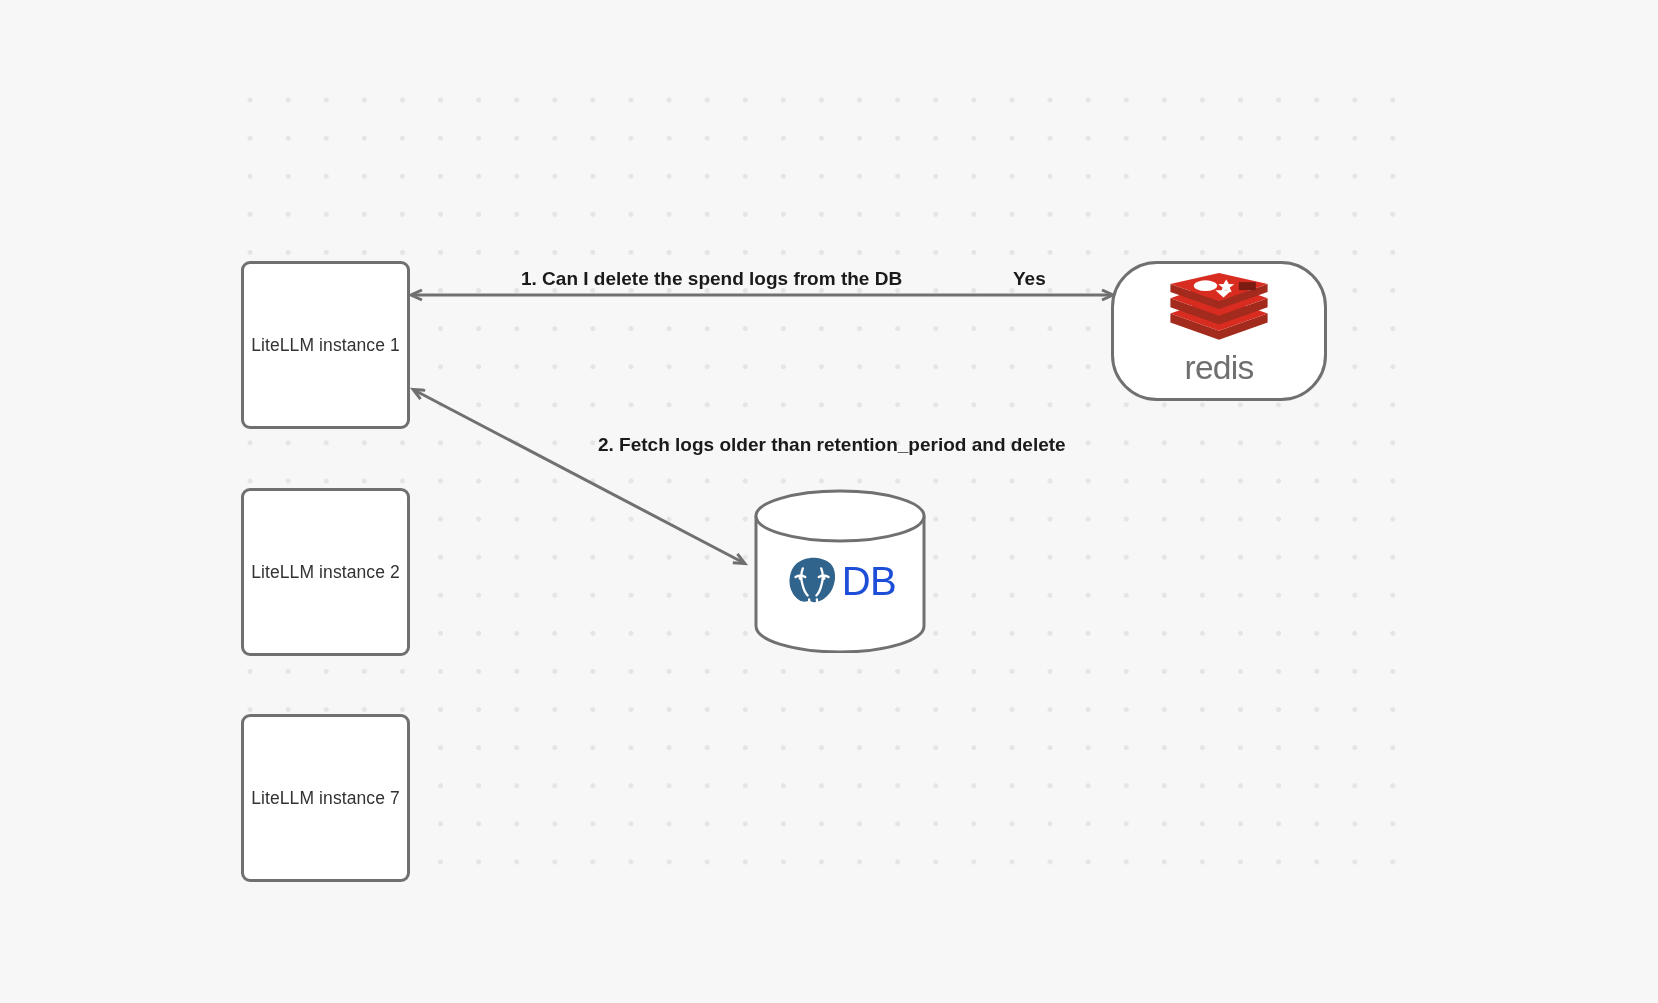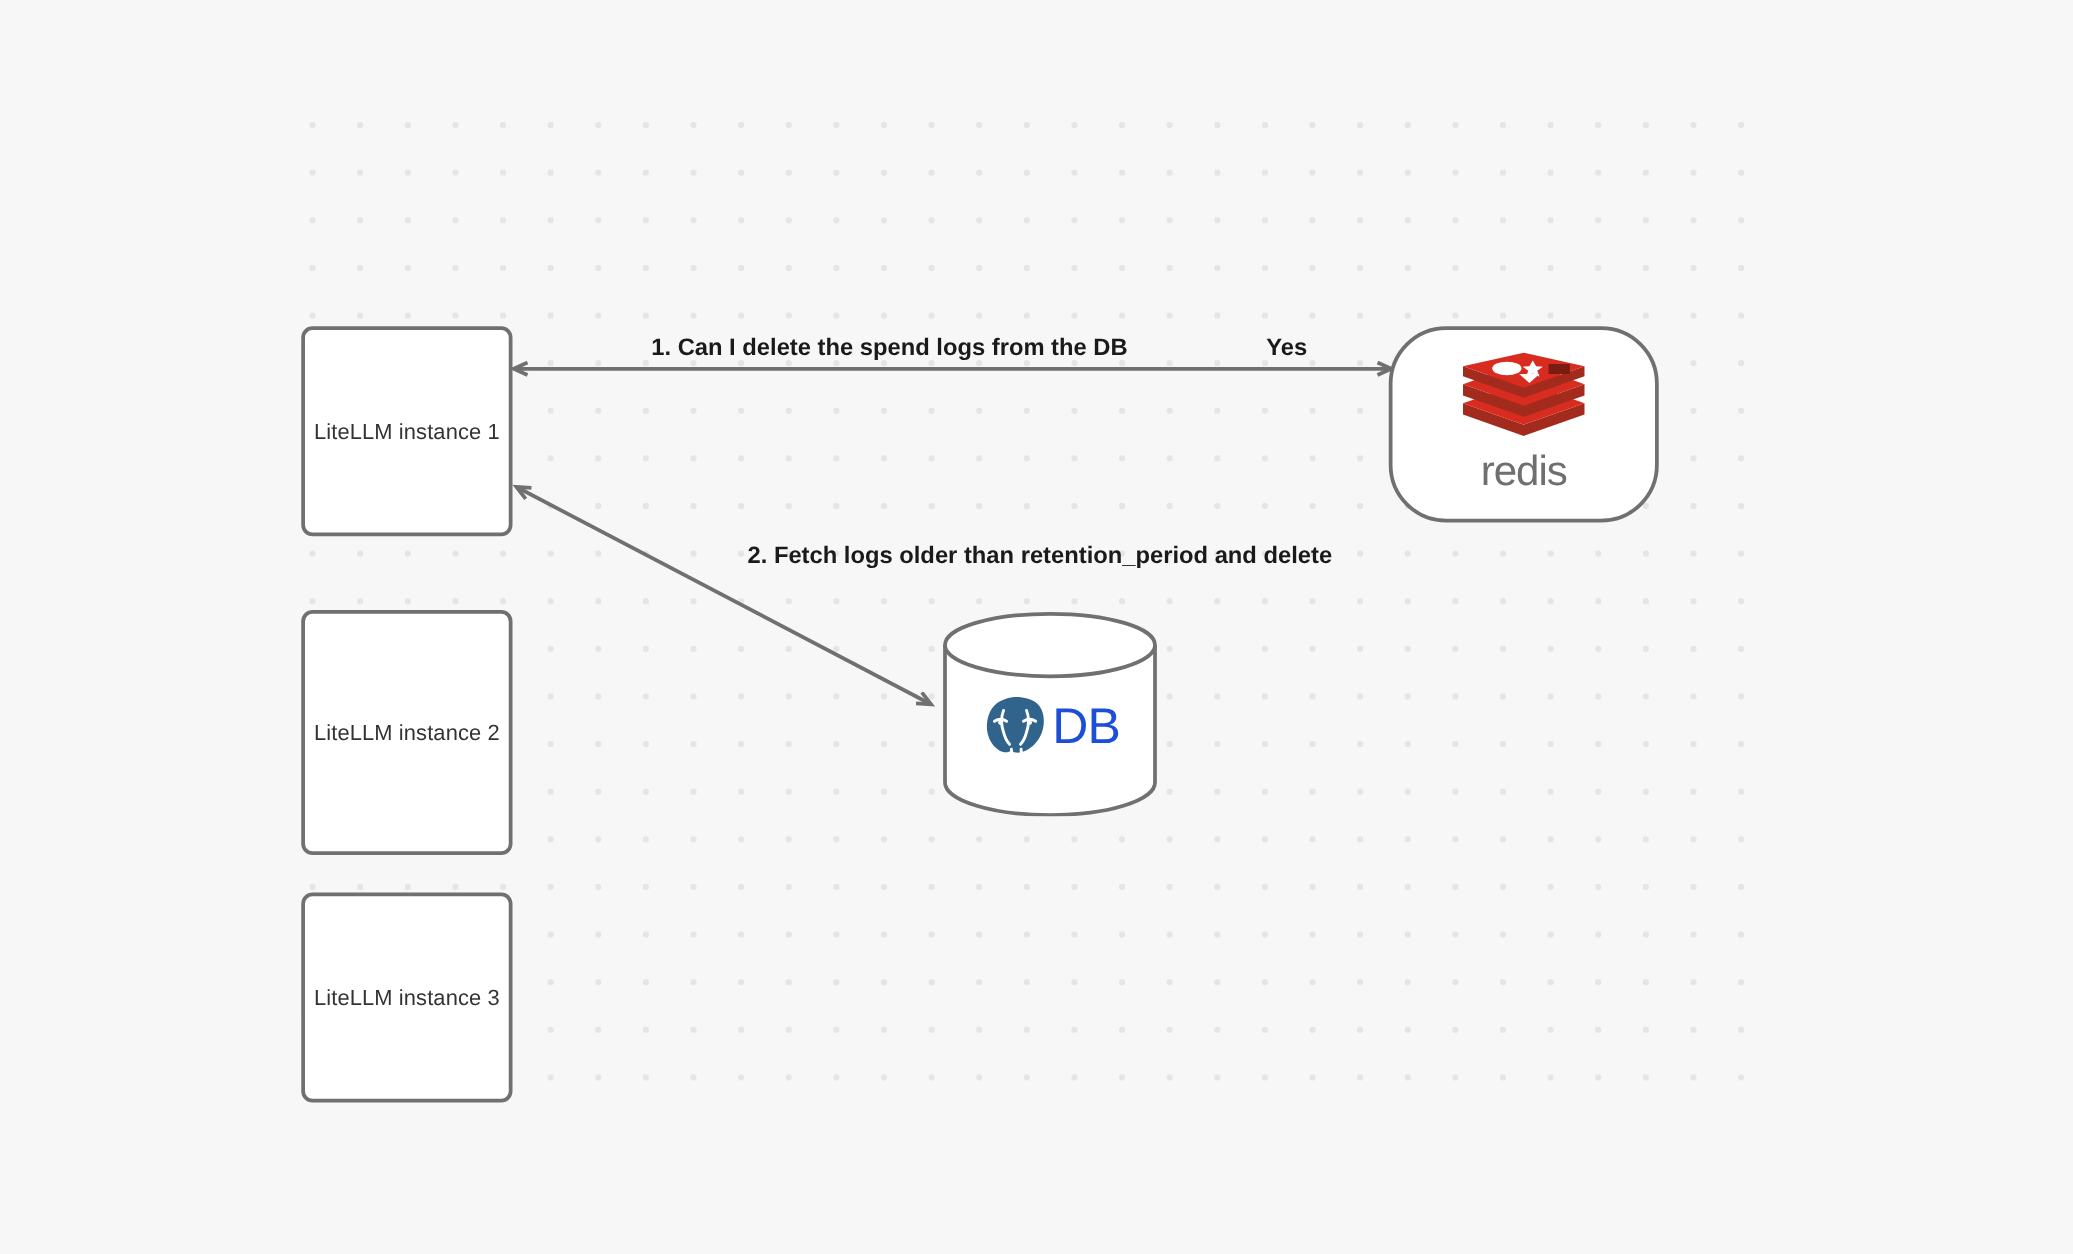--- a/index.html
+++ b/index.html
@@ -42,30 +42,30 @@
   }
   .node-box .node-label {
     font-size: 17.5px;
     color: #333333;
     letter-spacing: 0.1px;
     font-weight: 400;
     line-height: 1.2;
     text-align: left;
   }
   #instance-1 { left: 241px; top: 261px; width: 169px; height: 168px; }
-  #instance-2 { left: 241px; top: 488px; width: 169px; height: 196px; }
+  #instance-2 { left: 241px; top: 488px; width: 169px; height: 168px; }
   #instance-3 { left: 241px; top: 714px; width: 169px; height: 168px; }
 
   
   #redis-node {
     position: absolute;
     left: 1111px;
     top: 261px;
     width: 216px;
-    height: 157px;
+    height: 140px;
     background: #ffffff;
     border: 3px solid #707070;
     border-radius: 46px;
     box-sizing: border-box;
     display: flex;
     flex-direction: column;
     align-items: center;
     justify-content: center;
   }
   #redis-logo-mark { width: 108px; height: 74px; display:block; }
@@ -146,21 +146,21 @@
 
   <div class="node-box" id="instance-1">
     <span class="node-label">LiteLLM instance 1</span>
   </div>
 
   <div class="node-box" id="instance-2">
     <span class="node-label">LiteLLM instance 2</span>
   </div>
 
   <div class="node-box" id="instance-3">
-    <span class="node-label">LiteLLM instance 3</span>
+    <span class="node-label">LiteLLM instance 7</span>
   </div>
 
   <div id="redis-node">
     <svg id="redis-logo-mark" viewBox="0 0 120 82">
 
       <path d="M60 74 L6 55 L6 45 L60 64 L114 45 L114 55 Z" fill="#a32b1e"></path>
       <path d="M6 45 L60 26 L114 45 L60 64 Z" fill="#d82c20"></path>
 
       <path d="M60 57 L6 38 L6 28 L60 47 L114 28 L114 38 Z" fill="#a32b1e"></path>
       <path d="M6 28 L60 9 L114 28 L60 47 Z" fill="#d82c20"></path>

